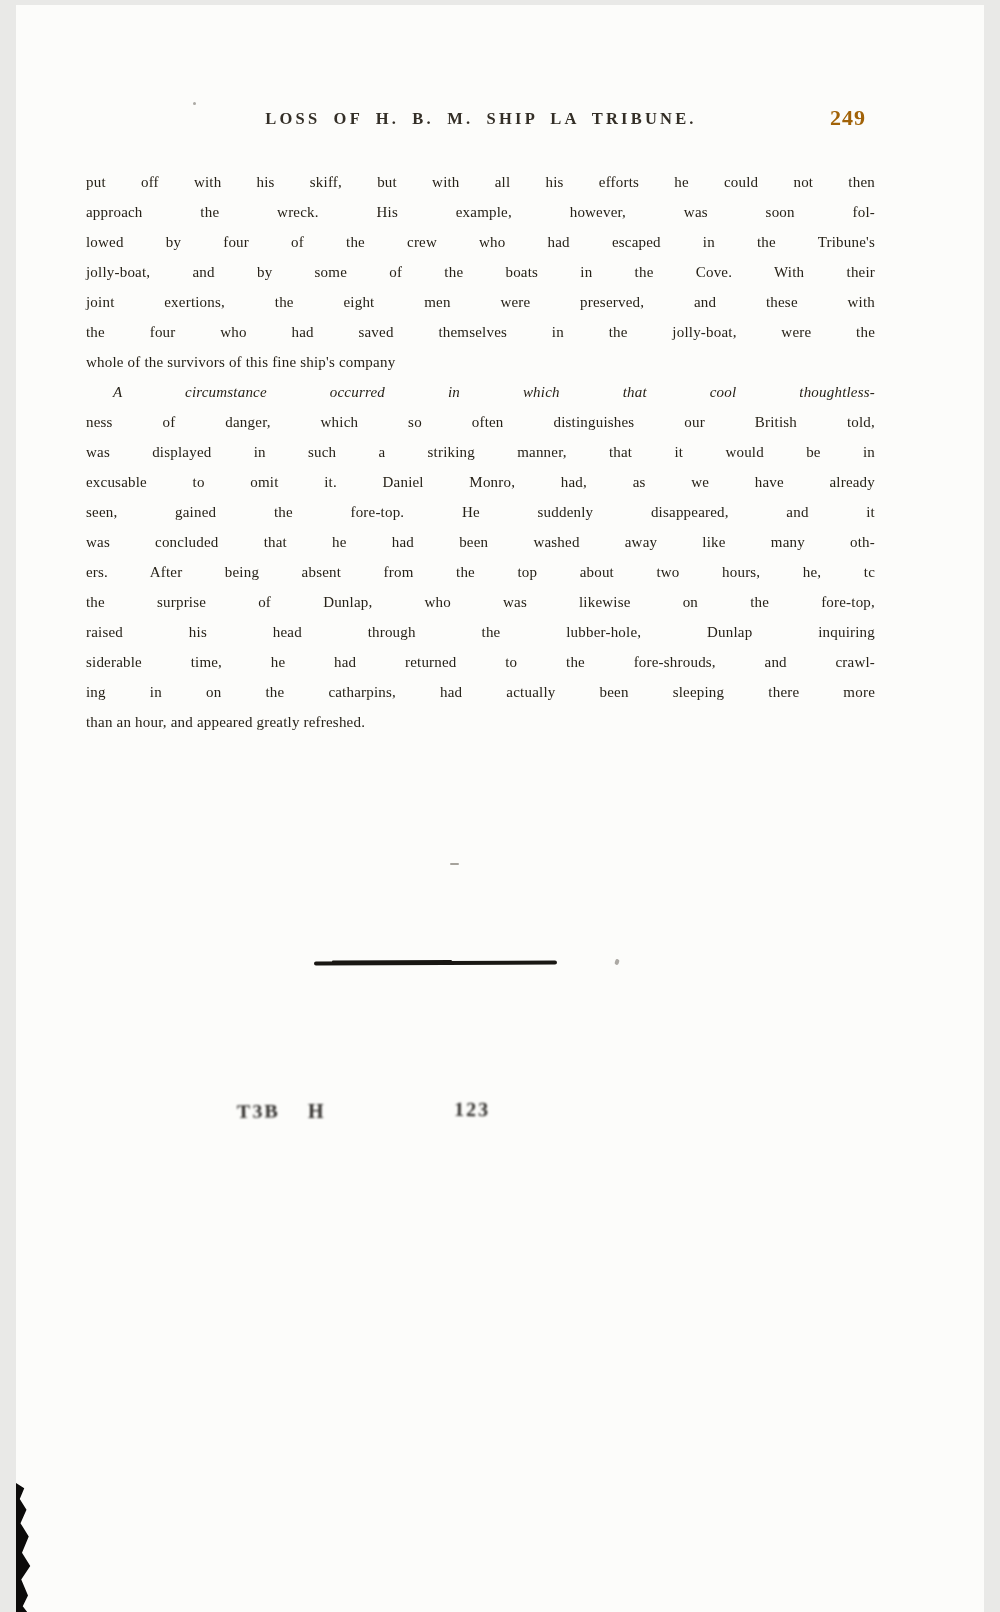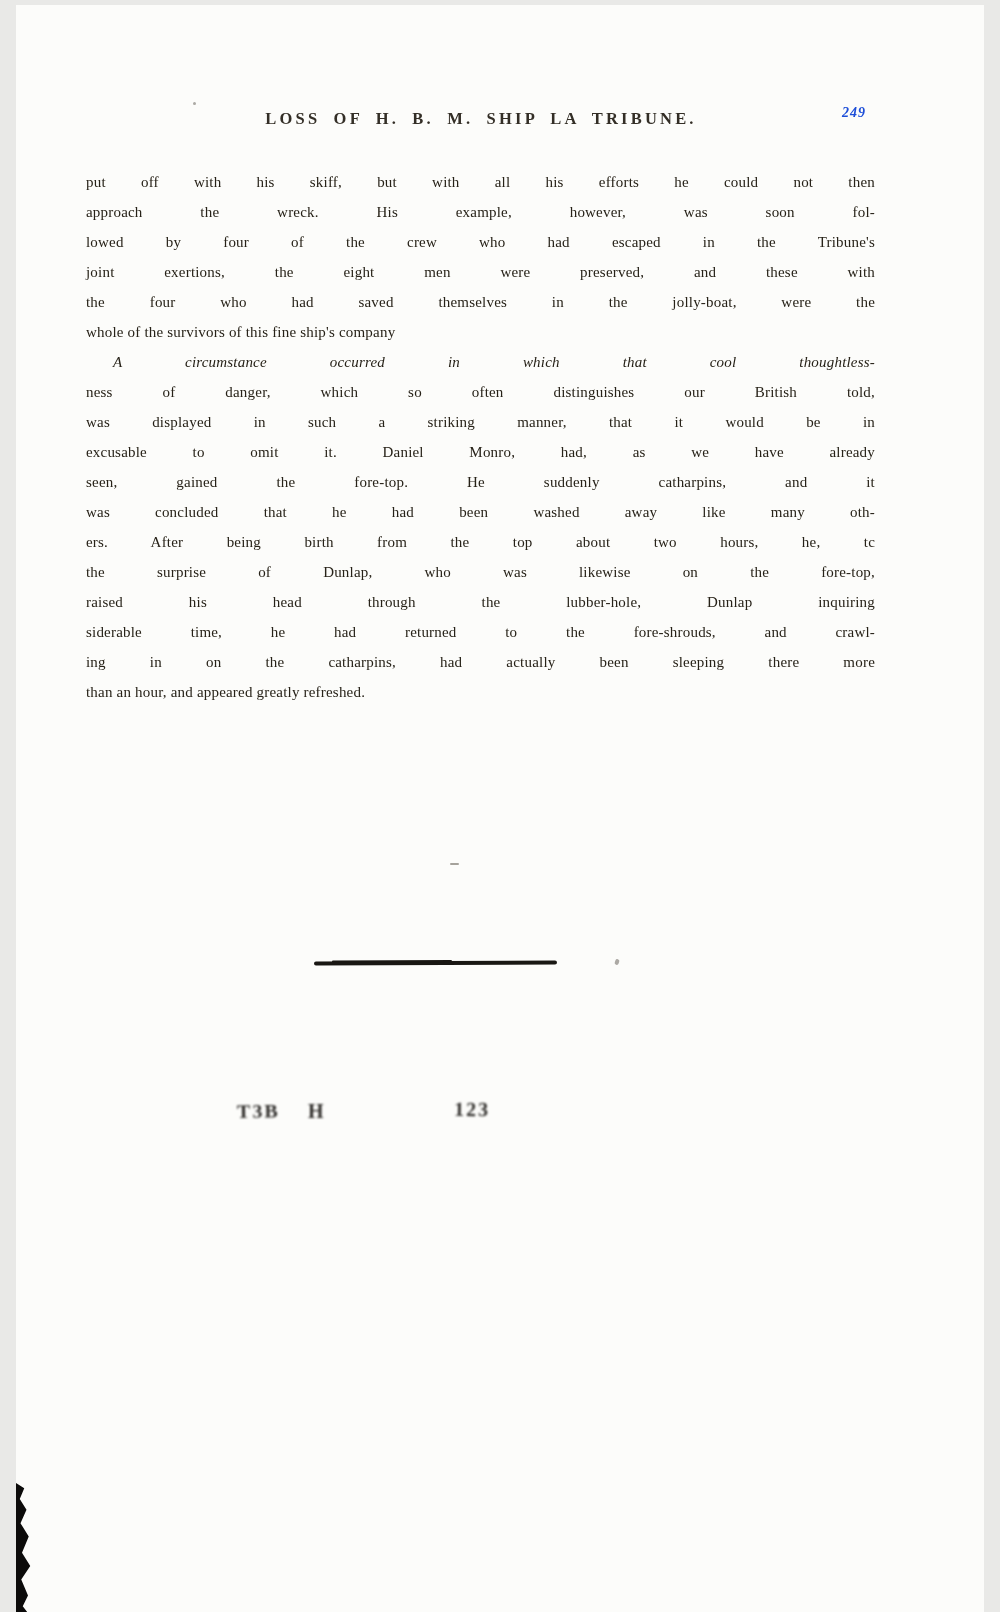--- a/index.html
+++ b/index.html
@@ -30,25 +30,24 @@
     font-size:16.5px;
     font-weight:bold;
     letter-spacing:3.2px;
     word-spacing:6px;
     color:#332e26;
   }
   .page-number{
     position:absolute;
     top:-4px;
     right:10px;
-    font-size:14px;
+    font-size:22px;
     font-weight:bold;
     letter-spacing:1px;
-    color:#1d4ed8;
-    font-style:italic;
+    color:#a16207;
   }
   
   .textblock{
     position:absolute;
     top:162px;
     left:70px;
     width:789px;
     font-size:15px;
     line-height:30px;
     letter-spacing:0.2px;
@@ -128,32 +127,33 @@
   <div class="header">
     <span class="running-title">LOSS OF H. B. M. SHIP LA TRIBUNE.</span>
     <span class="page-number">249</span>
   </div>
 
   <div class="textblock">
     <div class="para">
       <div class="line">put off with his skiff, but with all his efforts he could not then</div>
       <div class="line">approach the wreck.  His example, however, was soon fol-</div>
       <div class="line">lowed by four of the crew who had escaped in the Tribune's</div>
+      <div class="line">jolly-boat, and by some of the boats in the Cove.  With their</div>
       <div class="line">joint exertions, the eight men were preserved, and these with</div>
       <div class="line">the four who had saved themselves in the jolly-boat, were the</div>
       <div class="line end">whole of the survivors of this fine ship's company</div>
     </div>
     <div class="para">
       <div class="line indent">A circumstance occurred in which that cool thoughtless-</div>
       <div class="line">ness of danger, which so often distinguishes our British told,</div>
       <div class="line">was displayed in such a striking manner, that it would be in</div>
       <div class="line">excusable to omit it.  Daniel Monro, had, as we have already</div>
-      <div class="line">seen, gained the fore-top.  He suddenly catharpins, and it</div>
+      <div class="line">seen, gained the fore-top.  He suddenly disappeared, and it</div>
       <div class="line">was concluded that he had been washed away like many oth-</div>
-      <div class="line">ers.  After being birth from the top about two hours, he, tc</div>
+      <div class="line">ers.  After being absent from the top about two hours, he, tc</div>
       <div class="line">the surprise of Dunlap, who was likewise on the fore-top,</div>
       <div class="line">raised his head through the lubber-hole, Dunlap inquiring</div>
       <div class="line">siderable time, he had returned to the fore-shrouds, and crawl-</div>
       <div class="line">ing in on the catharpins, had actually been sleeping there more</div>
       <div class="line end">than an hour, and appeared greatly refreshed.</div>
     </div>
   </div>
 
   <div class="rule"></div>
 

